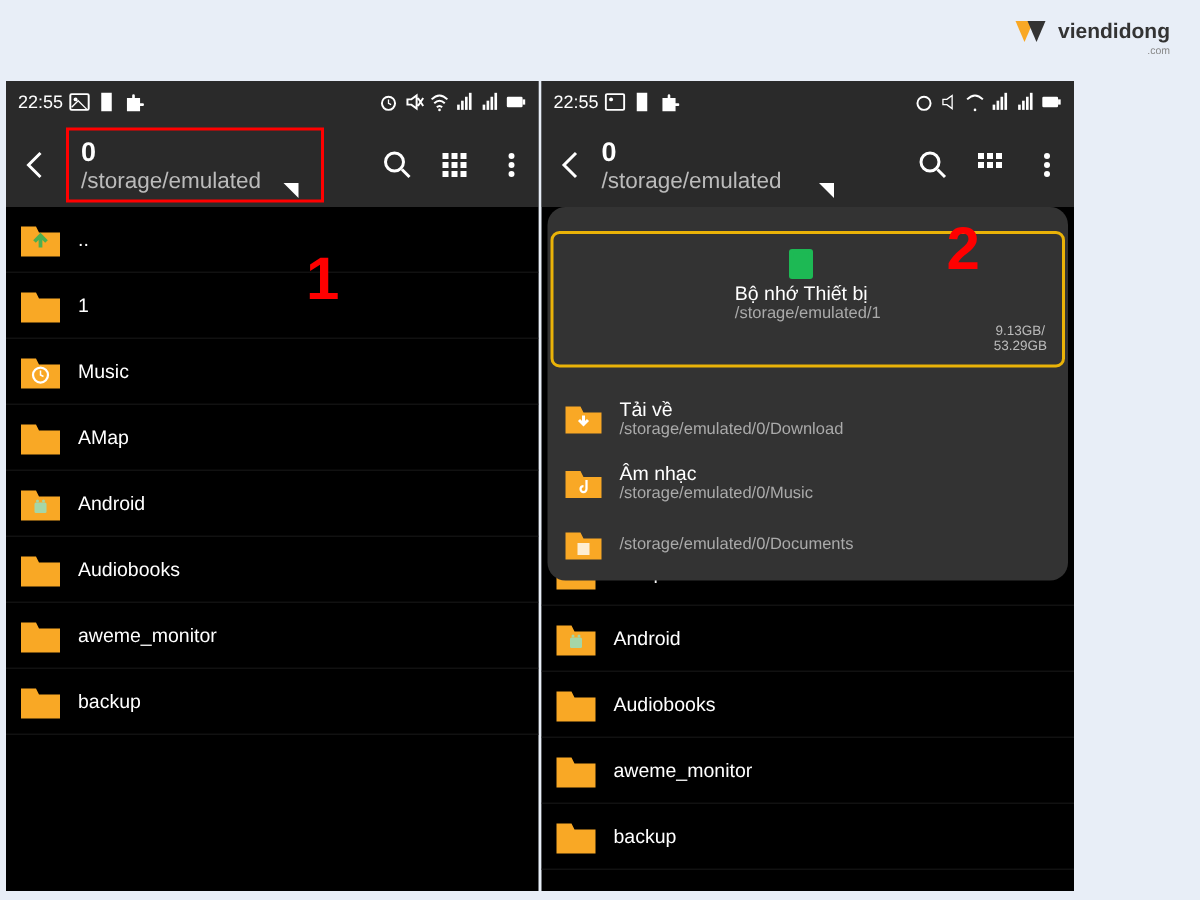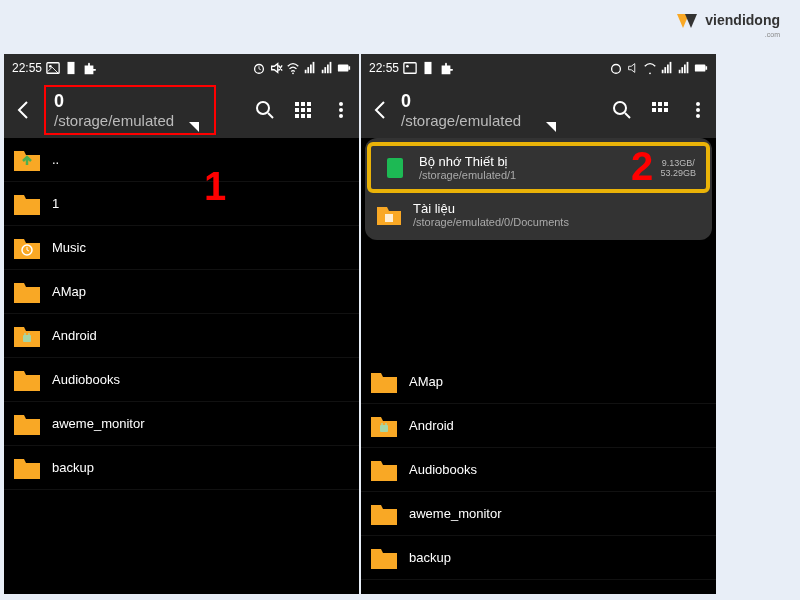--- a/index.html
+++ b/index.html
@@ -36,21 +36,21 @@
 .row-label { color: #fff; font-size: 13px; }
 .row-meta { margin-left: auto; color: #888; font-size: 9px; }
 
 .popup { position: absolute; top: 84px; left: 4px; right: 4px; background: #333; border-radius: 12px; padding: 4px 0; z-index: 40; }
 .popup-row { display: flex; align-items: center; padding: 8px 10px; }
 .popup-ic { width: 28px; height: 24px; margin-right: 10px; flex-shrink: 0; }
 .popup-txt { display: flex; flex-direction: column; }
 .popup-title { color: #fff; font-size: 13px; }
 .popup-path { color: #aaa; font-size: 11px; }
 .popup-size { margin-left: auto; text-align: center; color: #bbb; font-size: 9px; }
-.popup-row.sel { border: 4px solid #eab308; border-radius: 6px; margin: 0 2px; }
+.popup-row.sel { border: 2px solid #eab308; border-radius: 6px; margin: 12px 2px; flex-direction: column; }
 .popup-row.sel .popup-ic rect { fill: #1db954; }
 </style>
 </head>
 <body>
 
 <div class="brand">
   <svg class="brand-icon" viewBox="0 0 24 18">
       <path d="M2 2 L8 16 L14 2 Z" fill="#f9a825"></path>
       <path d="M10 2 L16 16 L22 2 Z" fill="#333"></path>
     </svg>
@@ -306,24 +306,43 @@
             </svg></div>
     <div class="popup-txt">
             <span class="popup-title">Bộ nhớ Thiết bị</span>
     <span class="popup-path">/storage/emulated/1</span>
           </div>
     <div class="popup-size">9.13GB/<br>53.29GB</div>
         </div>
         <div class="popup-row">
           <div class="popup-ic"><svg viewBox="0 0 28 24">
               <path d="M2 6 L2 22 L26 22 L26 8 L14 8 L12 4 L2 4 Z" fill="#f9a825"></path>
+              <path d="M14 10 v6 M11 13 l3 3 l3 -3" stroke="#fff" stroke-width="2" fill="none"></path>
+            </svg></div>
+    <div class="popup-txt">
+            <span class="popup-title">Tải về</span>
+    <span class="popup-path">/storage/emulated/0/Download</span>
+          </div>
+    </div>
+        <div class="popup-row">
+          <div class="popup-ic"><svg viewBox="0 0 28 24">
+              <path d="M2 6 L2 22 L26 22 L26 8 L14 8 L12 4 L2 4 Z" fill="#f9a825"></path>
+              <path d="M16 10 v6 a2 2 0 1 1 -2 -2" stroke="#fff" stroke-width="1.5" fill="none"></path>
+            </svg></div>
+    <div class="popup-txt">
+            <span class="popup-title">Âm nhạc</span>
+    <span class="popup-path">/storage/emulated/0/Music</span>
+          </div>
+    </div>
+        <div class="popup-row">
+          <div class="popup-ic"><svg viewBox="0 0 28 24">
+              <path d="M2 6 L2 22 L26 22 L26 8 L14 8 L12 4 L2 4 Z" fill="#f9a825"></path>
               <rect x="10" y="11" width="8" height="8" fill="#fff" opacity="0.8"></rect>
             </svg></div>
     <div class="popup-txt">
-            <span class="popup-title">Tài liệu</span>
     <span class="popup-path">/storage/emulated/0/Documents</span>
           </div>
     </div>
       </div>
 
   <div class="filelist" id="right-list" style="margin-top:222px">
         <div class="row">
           <div class="folder-ic"><svg class="folder-svg" viewBox="0 0 30 26">
               <path d="M2 6 L2 24 L28 24 L28 8 L14 8 L12 4 L2 4 Z" fill="#f9a825"></path>
             </svg></div>

